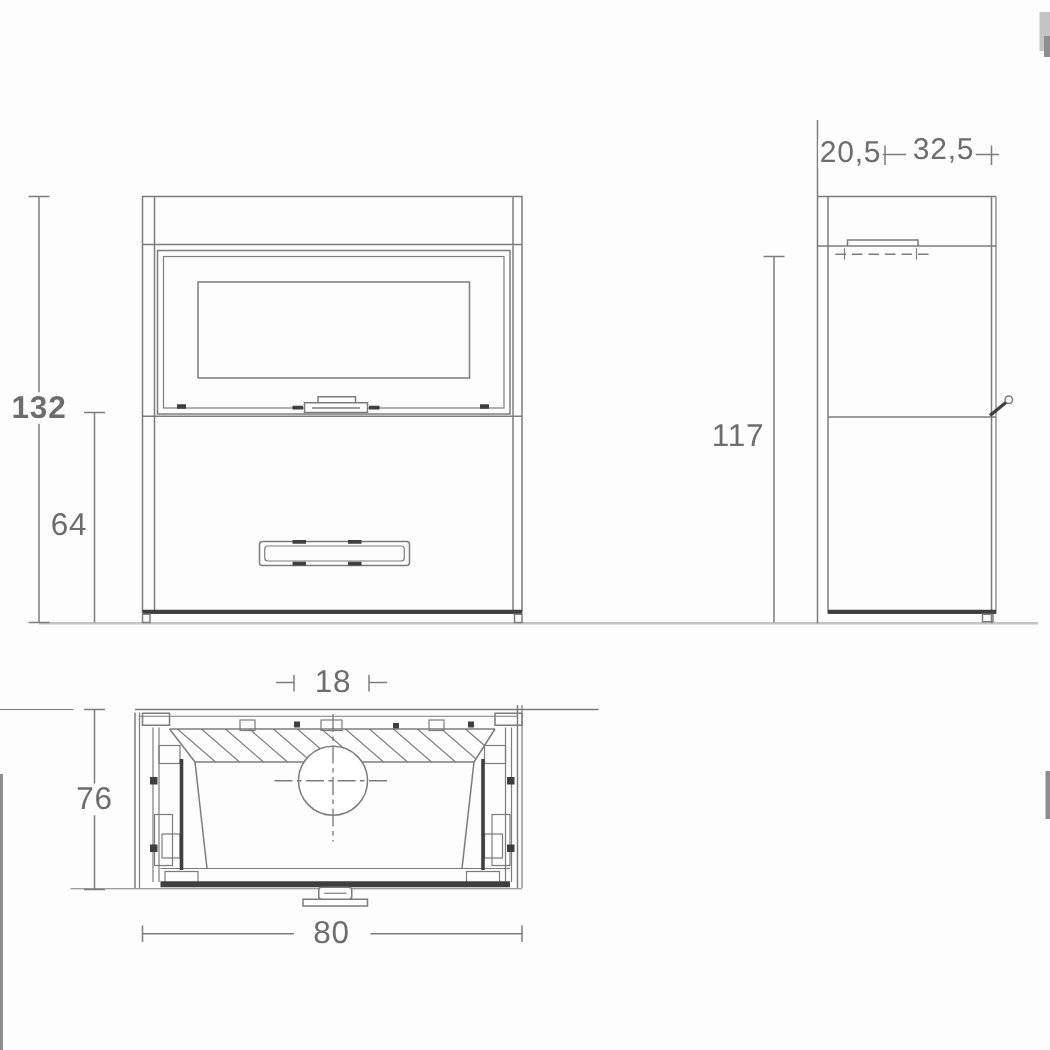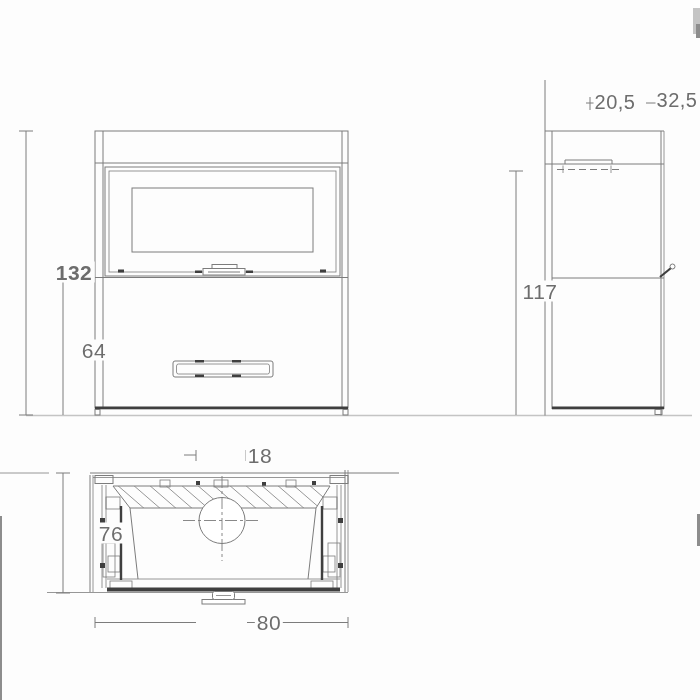--- a/index.html
+++ b/index.html
@@ -19,21 +19,20 @@
   .ground{stroke:var(--ground,#c4c4c4);stroke-width:1.6;fill:none;}
   .cl{stroke:var(--line,#8a8a8a);stroke-width:0.9;fill:none;stroke-dasharray:12 3 3 3;}
   .dash{stroke:var(--line,#8a8a8a);stroke-width:1;fill:none;stroke-dasharray:7 4;}
   .edge{fill:var(--edge_mark,#8d8d8d);}
   .edgelight{fill:var(--ground,#c9c9c9);}
   .dim-label{
     position:absolute;transform:translate(-50%,-50%);
     background:var(--bg,#fdfdfd);color:var(--text,#6d6d6d);
     font-size:21px;line-height:1;padding:0 2px;letter-spacing:0.5px;
     white-space:nowrap;
-    margin-left:48px;
   }
   .dim-label.tight{padding:0 1px;font-size:20px;}
 </style>
 </head>
 <body style="--line: #7c7c7c; --dark: #3f3f3f; --text: #6d6d6d; --ground: #c4c4c4; --bg: #fdfdfd; --edge_mark: #8d8d8d;">
 
 <div class="stage">
 
   <svg width="700" height="700" viewBox="0 0 700 700">
     <defs>
@@ -230,17 +229,17 @@
       <rect class="edge" x="696" y="24" width="4" height="14"></rect>
       <rect class="edge" x="697" y="514" width="3" height="32"></rect>
     </g>
   </svg>
 
   <span class="dim-label" style="left:26px;top:272px;font-weight:bold;">132</span>
   <span class="dim-label" style="left:46px;top:350px;">64</span>
   <span class="dim-label tight" style="left:567px;top:102px;">20,5</span>
   <span class="dim-label tight" style="left:629px;top:100px;">32,5</span>
   <span class="dim-label" style="left:492px;top:291px;">117</span>
-  <span class="dim-label" style="left:212px;top:455px;">18</span>
+  <span class="dim-label" style="left:222px;top:455px;">18</span>
   <span class="dim-label" style="left:63px;top:533px;">76</span>
   <span class="dim-label" style="left:221px;top:622px;">80</span>
 
 </div>
 
 </body></html>

